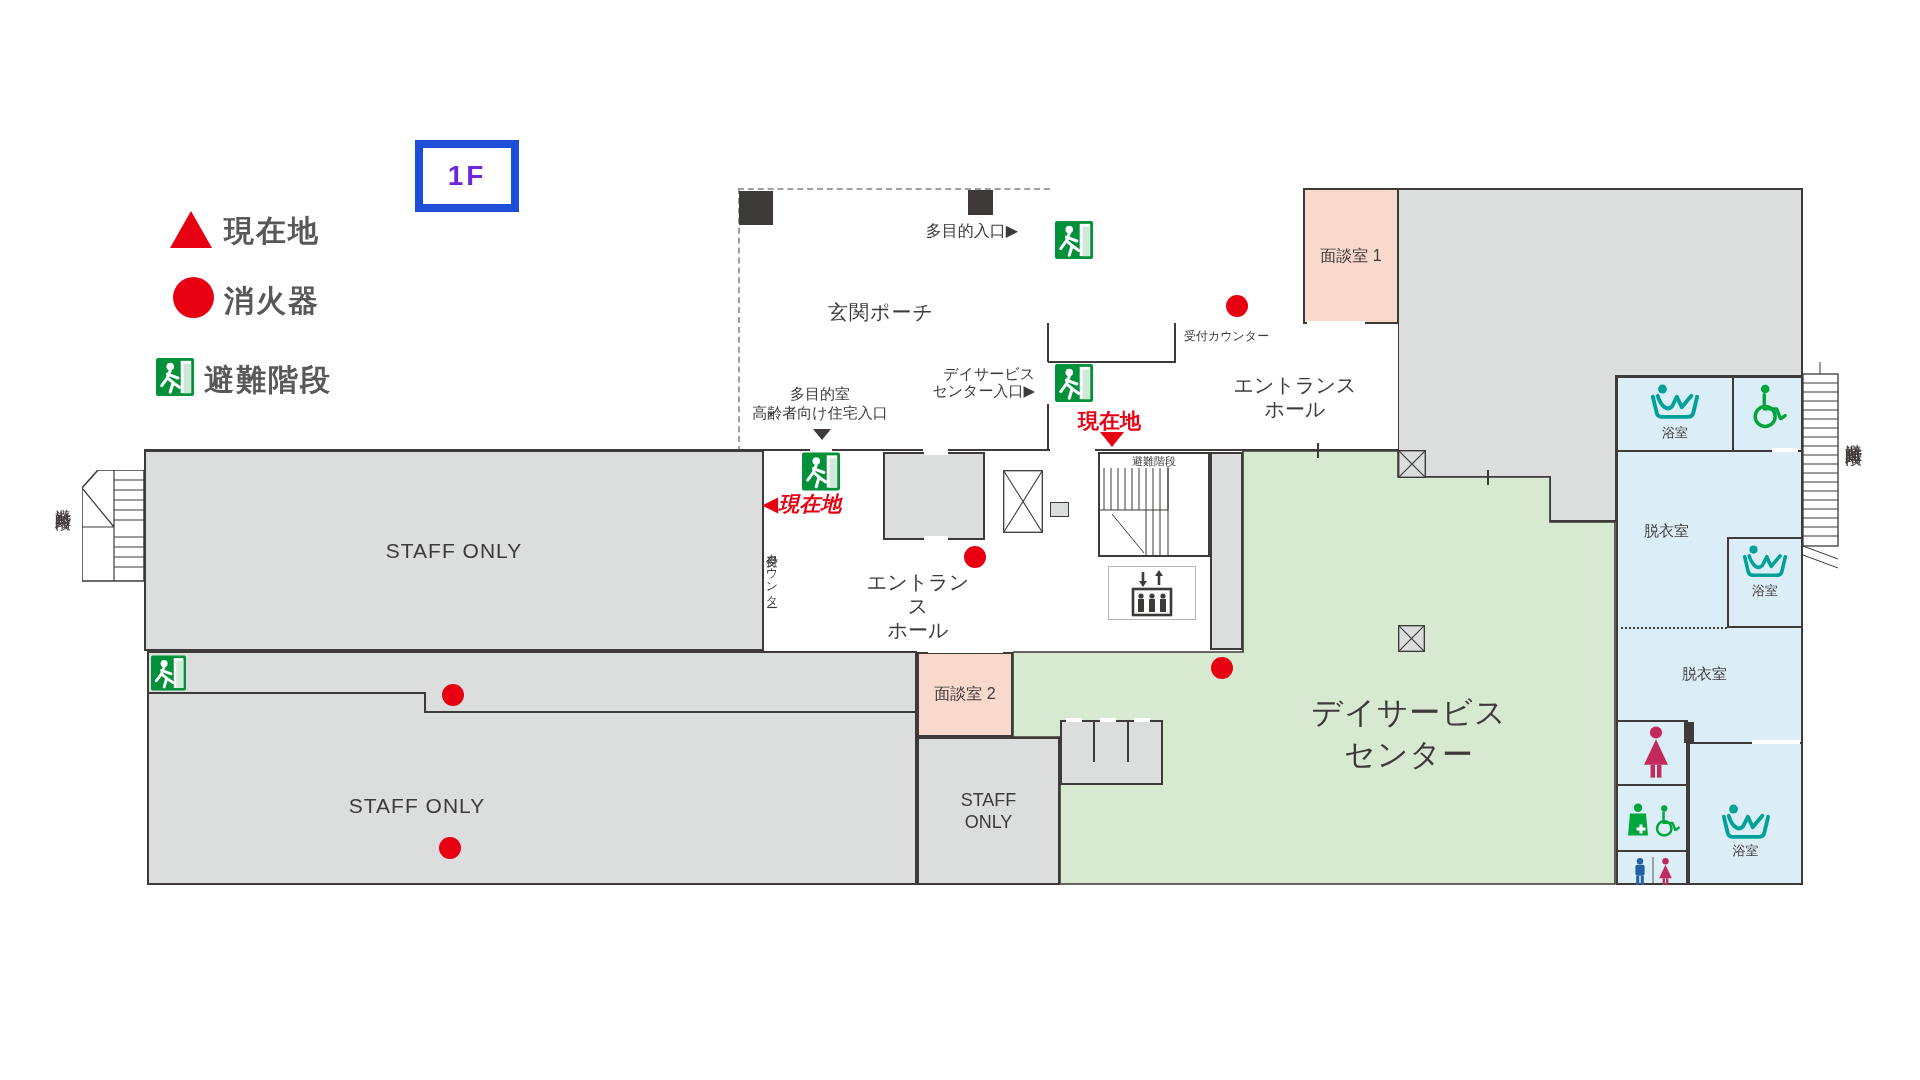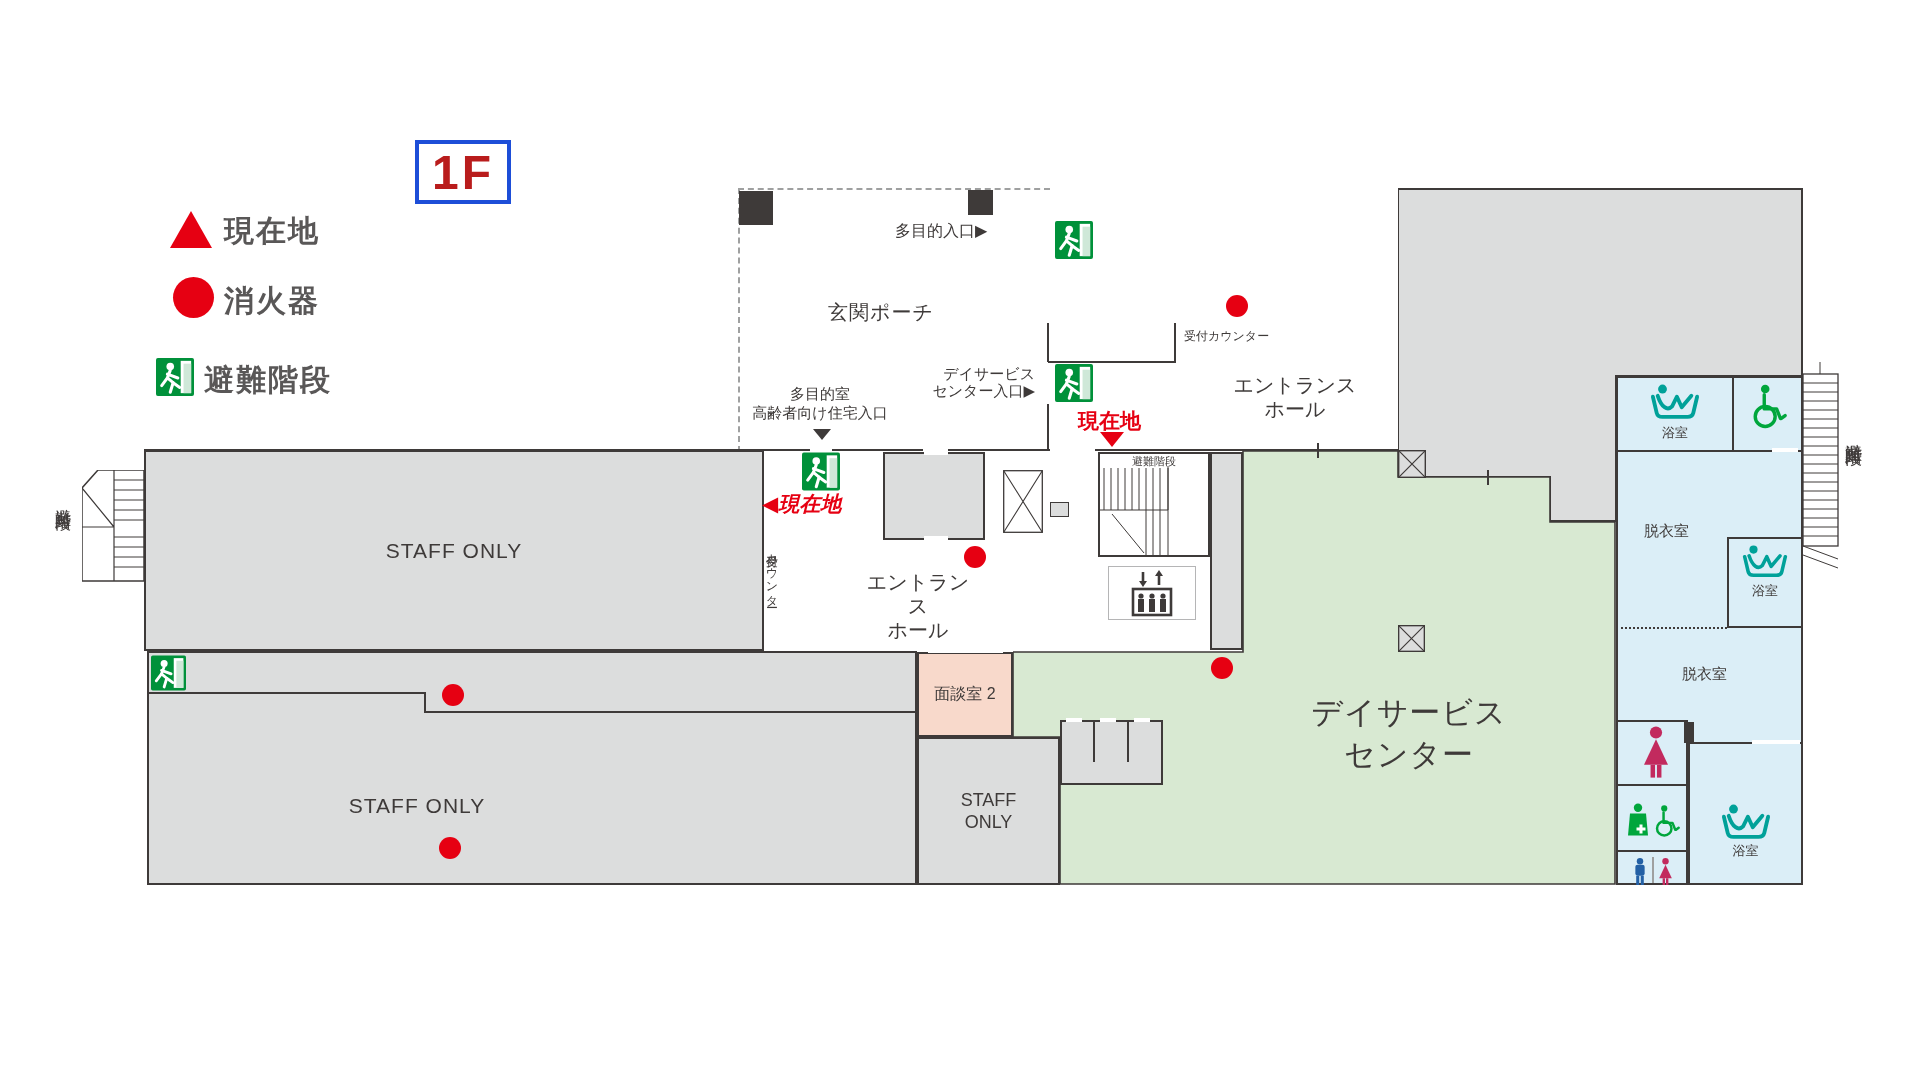--- a/index.html
+++ b/index.html
@@ -104,28 +104,29 @@
 
   <div class="abs tri-up" style="left:170px;top:211px;"></div>
   <div class="abs legend-label" style="left:224px;top:211px;">現在地</div>
   <div class="abs dot" style="left:173px;top:277px;width:41px;height:41px;"></div>
   <div class="abs legend-label" style="left:224px;top:281px;">消火器</div>
   <svg class="abs" style="left:156px;top:357px;width:38px;height:40px;">
       <use href="#sym-exit"></use>
     </svg>
   <div class="abs legend-label" style="left:204px;top:360px;">避難階段</div>
 
-  <div class="abs ctr" style="left:415px;top:140px;width:88px;height:56px;border:4px solid #1d4ed8;font-size:48px;font-weight:bold;color:#b91c1c;letter-spacing:3px;">1F</div>
+  <div class="abs ctr" style="left:415px;top:140px;width:88px;height:56px;border:8px solid #1d4ed8;font-size:28px;font-weight:bold;color:#6d28d9;letter-spacing:3px;">1F</div>
 
   <div class="abs" style="left:738px;top:188px;width:310px;height:262px;border-left:2px dashed #9fa0a0;border-top:2px dashed #9fa0a0;"></div>
   <div class="abs pillar" style="left:739px;top:191px;width:34px;height:34px;"></div>
   <div class="abs pillar" style="left:968px;top:190px;width:25px;height:25px;"></div>
-  <div class="abs" style="left:895px;top:221px;width:150px;font-size:16px;">多目的入口▶</div>
+  <div class="abs" style="left:868px;top:221px;width:150px;font-size:16px;text-align:right;">多目的入口▶</div>
   <div class="abs" style="left:828px;top:299px;font-size:20px;letter-spacing:1px;">玄関ポーチ</div>
 
+  <div class="abs room pink ctr" style="left:1303px;top:188px;width:96px;height:136px;font-size:16px;">面談室 1</div>
   <svg class="abs" style="left:1055px;top:220px;width:38px;height:40px;">
       <use href="#sym-exit"></use>
     </svg>
   <div class="abs dot" style="left:1226px;top:295px;"></div>
   <div class="abs gap" style="left:1172px;top:321px;width:108px;height:4px;"></div>
   <div class="abs gap" style="left:1307px;top:321px;width:58px;height:4px;"></div>
 
   <svg class="abs" style="left:1398px;top:188px;width:405px;height:334px;">
     <polygon points="0,1 404,1 404,188 218,188 218,333 152,333 152,289 0,289" fill="#dcdddd" stroke="#3e3a39" stroke-width="2"></polygon>
   </svg>

